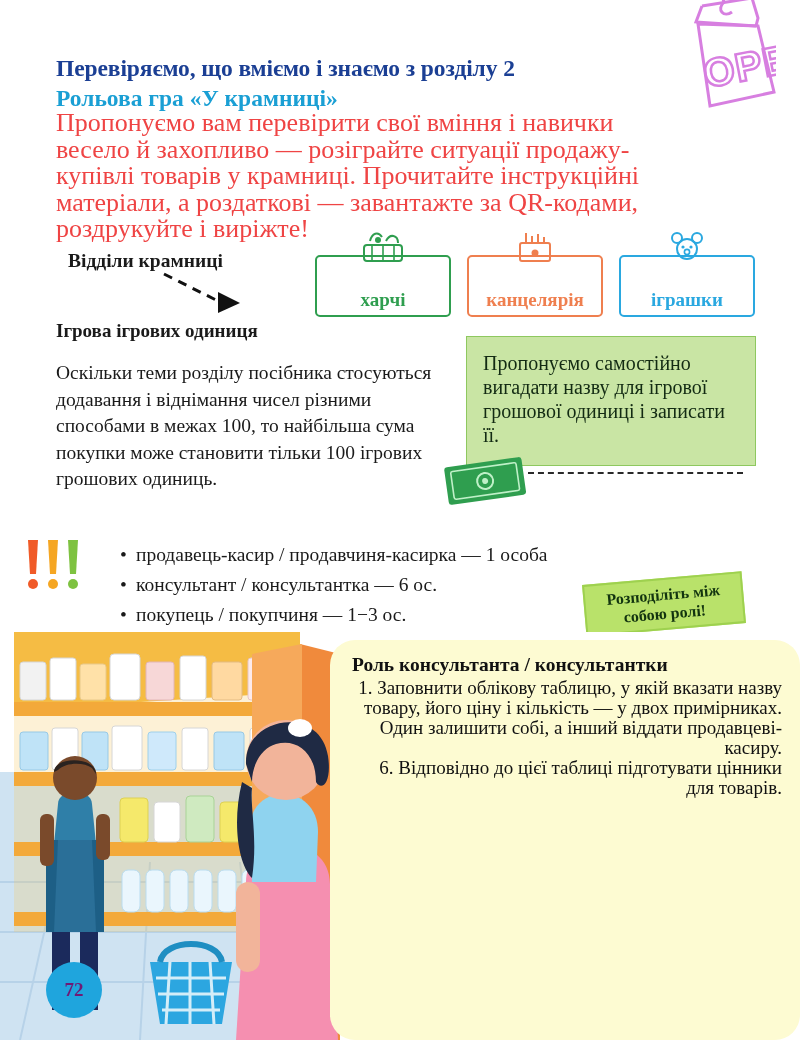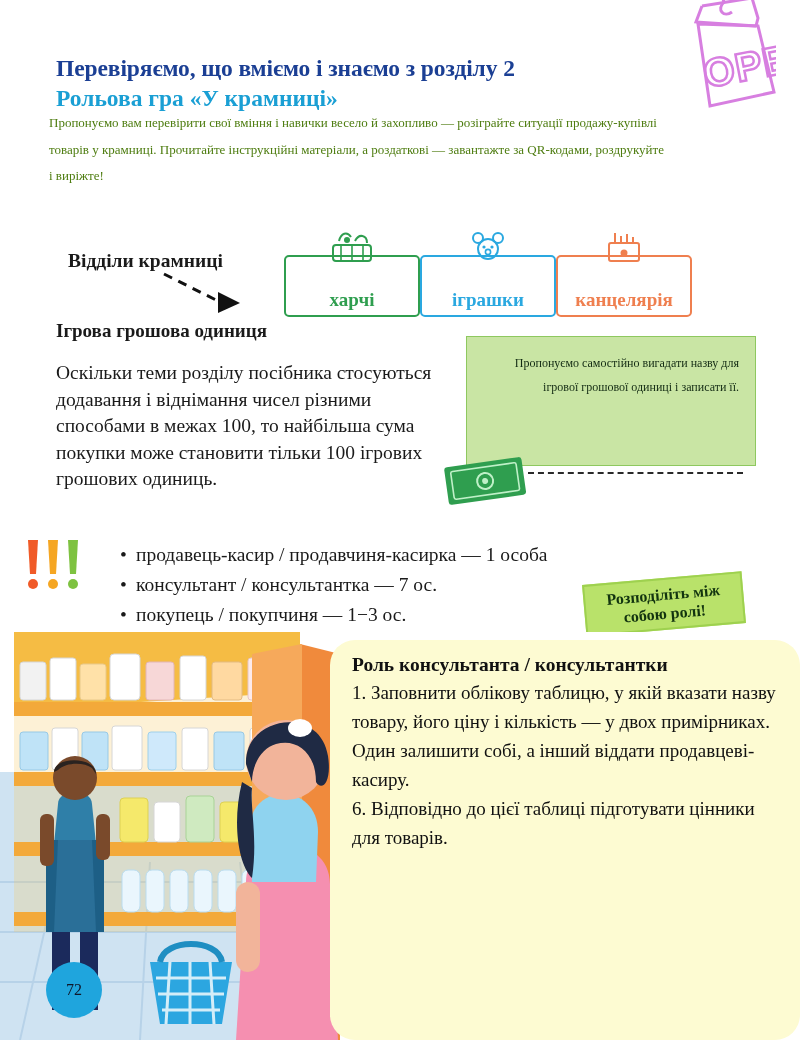--- a/index.html
+++ b/index.html
@@ -17,35 +17,35 @@
   .title-line1 {
     font-family:"Liberation Serif", serif;
     font-weight:bold; font-size:23.5px; color:#1b3f94; letter-spacing:-0.1px;
   }
   .title-line2 {
     font-family:"Liberation Serif", serif;
     font-weight:bold; font-size:23.5px; color:#1a9fd4; margin-top:3px;
   }
 
   .intro {
-    position:absolute; left:49px; top:110px; width:620px;
-    font-size:13px; line-height:26.5px; color:#4d7c0f;
+    position:absolute; left:56px; top:110px; width:620px;
+    font-size:26px; line-height:26.5px; color:#ef4444;
   }
 
   
   .open-sign { position:absolute; right:24px; top:-4px; width:170px; height:140px; }
 
   
   .dept-label {
     position:absolute; left:68px; top:250px;
     font-size:19.5px; font-weight:bold;
   }
   .arrow-dashed { position:absolute; left:160px; top:268px; width:140px; height:50px; }
 
-  .dept-row { position:absolute; left:284px; top:255px; display:flex; }
+  .dept-row { position:absolute; left:315px; top:255px; display:flex; gap:16px; }
   .dept-card {
     width:136px; height:62px; border-radius:5px; background:#fff;
     display:flex; flex-direction:column; align-items:center; justify-content:flex-end;
     padding-bottom:4px; box-sizing:border-box; position:relative;
   }
   .dept-card .icon { position:absolute; top:-26px; left:50%; transform:translateX(-50%); }
   .dept-card .name { font-weight:bold; font-size:19px; }
   .dept-green { border:2px solid #2f9e4f; }
   .dept-green .name { color:#2f9e4f; }
   .dept-orange { border:2px solid #ef7f4f; }
@@ -59,21 +59,21 @@
   }
   .money-text {
     position:absolute; left:56px; top:360px; width:400px;
     font-size:19.5px; line-height:26.5px;
   }
 
   .note-box {
     position:absolute; left:466px; top:336px; width:290px; height:130px;
     background:#c9e5a4; border:1px solid #8ec85f;
     box-sizing:border-box; padding:14px 16px 8px 16px;
-    font-size:12px; line-height:24px; text-align:right; color:#132b13;
+    font-size:20px; line-height:24px; text-align:left; color:#132b13;
   }
   .note-line {
     position:absolute; left:528px; top:472px; width:215px;
     border-bottom:2px dashed #2a2a2a;
   }
   .banknote { position:absolute; left:440px; top:452px; width:90px; height:56px; }
 
   
   .groups-head {
     position:absolute; left:104px; top:514px; font-size:19.5px;
@@ -99,27 +99,27 @@
   
   .illus { position:absolute; left:0; top:632px; width:800px; height:408px; overflow:hidden; }
 
   
   .cons-card {
     position:absolute; left:330px; top:640px; width:470px; height:400px;
     background:#fdfbd2;
     box-sizing:border-box; padding:14px 18px 10px 22px;border-radius:25px;
   }
   .cons-title { font-weight:bold; font-size:19.5px; color:#111; margin-bottom:2px; }
-  .cons-text { font-size:19px; line-height:29px; color:#111; }
+  .cons-text { font-size:19px; line-height:20px; color:#111;text-align:right; }
 
   
   .page-num {
     position:absolute; left:46px; bottom:22px; width:56px; height:56px; border-radius:50%;
-    background:#1fa5dd; color:#0f172a; display:flex; align-items:center; justify-content:center;
-    font-weight:normal; font-size:16px;
+    background:#1fa5dd; color:#701a75; display:flex; align-items:center; justify-content:center;
+    font-weight:bold; font-size:19px;
   }
 </style>
 </head>
 <body>
 
 <div class="page">
 
   <div class="open-sign">
     <svg width="170" height="140" viewBox="0 0 170 140">
       <g stroke="#d77fe0" stroke-width="3" fill="none">
@@ -157,46 +157,46 @@
         <svg width="54" height="34" viewBox="0 0 54 34">
           <path d="M14 10 C16 2 22 0 26 6" stroke="#2f9e4f" stroke-width="2" fill="none"></path>
           <path d="M30 10 C34 2 42 4 42 12" stroke="#2f9e4f" stroke-width="2" fill="none"></path>
           <circle cx="22" cy="9" r="3" fill="#2f9e4f"></circle>
           <rect x="8" y="14" width="38" height="16" rx="3" fill="none" stroke="#2f9e4f" stroke-width="2"></rect>
           <path d="M16 14 L16 30 M27 14 L27 30 M38 14 L38 30" stroke="#2f9e4f" stroke-width="1.6"></path>
         </svg>
       </span>
       <span class="name">харчі</span>
     </div>
+    <div class="dept-card dept-orange">
+      <span class="icon">
+        <svg width="54" height="34" viewBox="0 0 54 34">
+          <rect x="12" y="12" width="30" height="18" rx="2" fill="none" stroke="#ef7f4f" stroke-width="2"></rect>
+          <path d="M18 12 L18 2 M24 12 L24 5 M30 12 L30 3 M36 12 L36 6" stroke="#ef7f4f" stroke-width="2"></path>
+          <circle cx="27" cy="22" r="3.5" fill="#ef7f4f"></circle>
+        </svg>
+      </span>
+      <span class="name">канцелярія</span>
+    </div>
     <div class="dept-card dept-blue">
       <span class="icon">
         <svg width="54" height="34" viewBox="0 0 54 34">
           <circle cx="27" cy="18" r="10" fill="none" stroke="#2aa8e0" stroke-width="2"></circle>
           <circle cx="17" cy="7" r="5" fill="none" stroke="#2aa8e0" stroke-width="2"></circle>
           <circle cx="37" cy="7" r="5" fill="none" stroke="#2aa8e0" stroke-width="2"></circle>
           <circle cx="23" cy="16" r="1.6" fill="#2aa8e0"></circle>
           <circle cx="31" cy="16" r="1.6" fill="#2aa8e0"></circle>
           <circle cx="27" cy="21" r="2.6" fill="none" stroke="#2aa8e0" stroke-width="1.6"></circle>
         </svg>
       </span>
       <span class="name">іграшки</span>
     </div>
-    <div class="dept-card dept-orange">
-      <span class="icon">
-        <svg width="54" height="34" viewBox="0 0 54 34">
-          <rect x="12" y="12" width="30" height="18" rx="2" fill="none" stroke="#ef7f4f" stroke-width="2"></rect>
-          <path d="M18 12 L18 2 M24 12 L24 5 M30 12 L30 3 M36 12 L36 6" stroke="#ef7f4f" stroke-width="2"></path>
-          <circle cx="27" cy="22" r="3.5" fill="#ef7f4f"></circle>
-        </svg>
-      </span>
-      <span class="name">канцелярія</span>
-    </div>
-  </div>
-
-  <div class="money-head">Ігрова грошова одиниця</div>
+  </div>
+
+  <div class="money-head">Ігрова ігрових одиниця</div>
   <div class="money-text">Оскільки теми розділу посібника стосуються додавання і віднімання чисел різними способами в межах 100, то найбільша сума покупки може становити тільки 100 ігрових грошових одиниць.</div>
 
   <div class="note-box">Пропонуємо самостійно вигадати назву для ігрової грошової одиниці і записати її.</div>
   <div class="note-line"></div>
 
   <div class="banknote">
     <svg width="90" height="56" viewBox="0 0 90 56">
       <g transform="rotate(-8 45 28)">
         <rect x="6" y="10" width="78" height="38" rx="3" fill="#2f9e4f"></rect>
         <rect x="12" y="15" width="66" height="28" rx="2" fill="none" stroke="#bff0c8" stroke-width="1.6"></rect>
@@ -219,21 +219,21 @@
     </svg>
   </div>
 
   <div class="roles-list">
     <div class="bullet">
       <span class="dot">•</span>
       <span>продавець-касир / продавчиня-касирка — 1 особа</span>
     </div>
     <div class="bullet">
       <span class="dot">•</span>
-      <span>консультант / консультантка — 7 ос.</span>
+      <span>консультант / консультантка — 6 ос.</span>
     </div>
     <div class="bullet">
       <span class="dot">•</span>
       <span>покупець / покупчиня — 1−3 ос.</span>
     </div>
   </div>
 
   <div class="badge-roles">Розподіліть між собою ролі!</div>
 
   <div class="illus">

